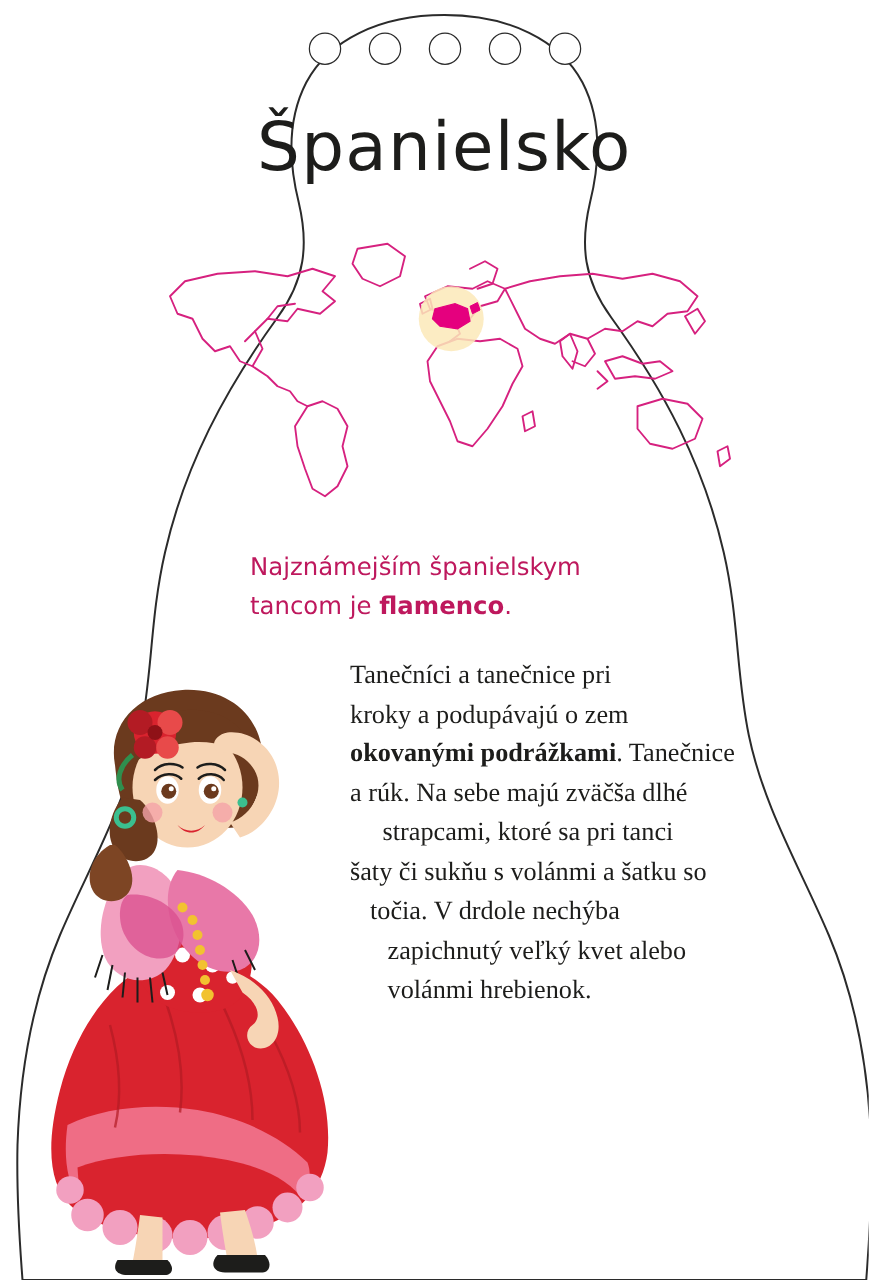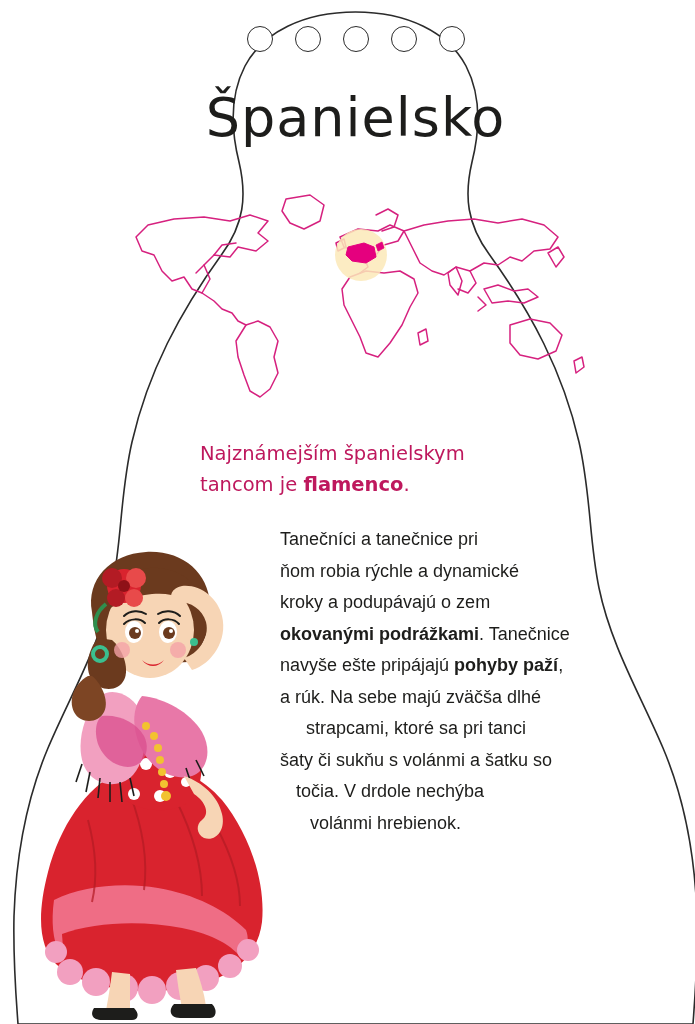--- a/index.html
+++ b/index.html
@@ -79,22 +79,22 @@
     line-height: 31px;
     color: #be185d;
   }
   #intro b { font-weight: bold; text-align: center; }
   
   #body-text {
     position: absolute;
     top: 524px;
     left: 272px;
     width: 400px;
-    font-family: Liberation Sans, sans-serif;
-    font-size: 18px;
+    font-family: Liberation Serif, serif;
+    font-size: 21px;
     line-height: 31.5px;
     color: #1d1d1b;
   }
   #body-text b { font-weight: bold; }
   .ln { display: block; white-space: nowrap; }
   .ln.indent1 { padding-left: 26px; }
   .ln.indent2 { padding-left: 16px; }
   .ln.indent3 { padding-left: 30px; }
   
   #dancer {
@@ -195,28 +195,27 @@
     </svg>
   </div>
 
   <div id="intro">
     <span class="ln">Najznámejším španielskym</span>
     <span class="ln"><span>tancom je </span><b>flamenco</b><span>.</span></span>
   </div>
 
   <div id="body-text">
     <span class="ln">Tanečníci a tanečnice pri</span>
-    <span class="ln">ňom robia rýchle a dynamické</span>
     <span class="ln">kroky a podupávajú o zem</span>
     <span class="ln"><b>okovanými podrážkami</b><span>. Tanečnice</span></span>
-    <span class="ln"><span>navyše ešte pripájajú </span><b>pohyby paží</b><span>,</span></span>
     <span class="ln">a rúk. Na sebe majú zväčša dlhé</span>
     <span class="ln indent1">strapcami, ktoré sa pri tanci</span>
     <span class="ln">šaty či sukňu s volánmi a šatku so</span>
     <span class="ln indent2">točia. V drdole nechýba</span>
+    <span class="ln indent3">zapichnutý veľký kvet alebo</span>
     <span class="ln indent3">volánmi hrebienok.</span>
   </div>
 
   <svg id="dancer" viewBox="0 0 290 500">
 
     <g>
       <path d="M92 252 C 60 268, 34 306, 22 352 C 10 398, 14 428, 30 444
                C 54 468, 120 478, 168 466 C 210 456, 232 434, 236 402
                C 240 360, 222 312, 196 280 C 176 256, 140 240, 112 244 Z" fill="#d9232e"></path>
 

